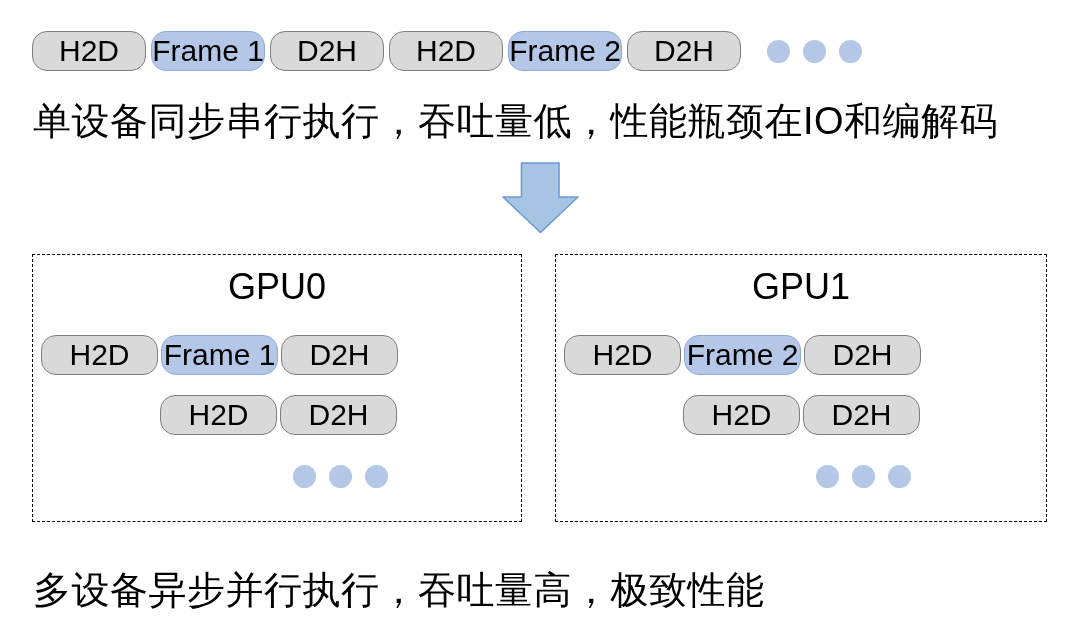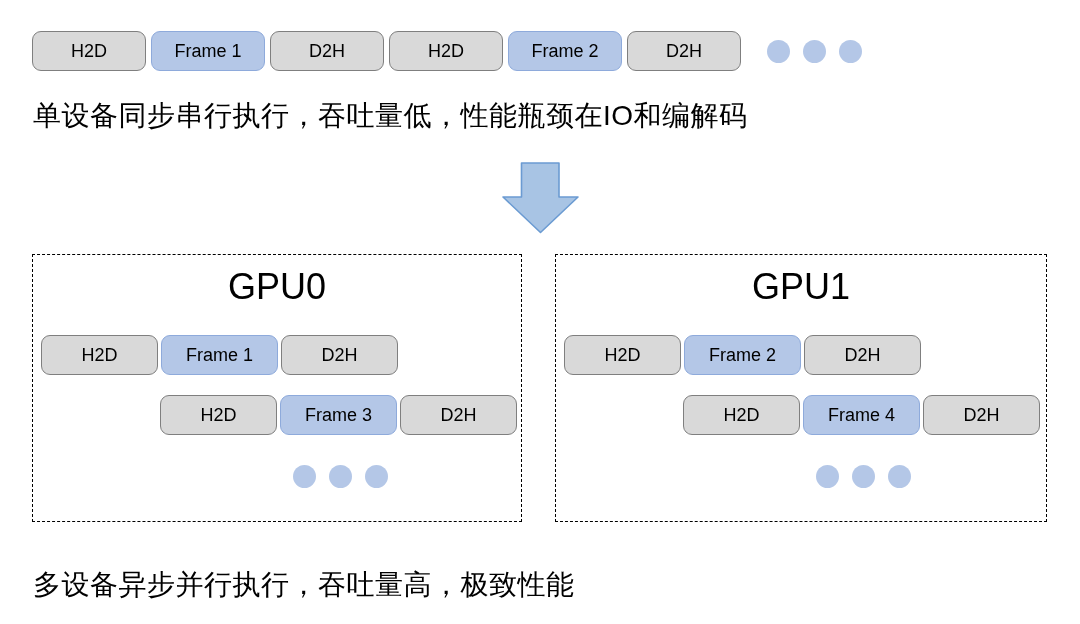--- a/index.html
+++ b/index.html
@@ -10,25 +10,25 @@
     background: #ffffff;
     font-family: "Liberation Sans", "DejaVu Sans", sans-serif;
     color: var(--text-color, #000000);
     overflow: hidden;
   }
 
   
   .block {
     box-sizing: border-box;
     height: 40px;
-    border-radius: 9px;
+    border-radius: 15px;
     display: flex;
     align-items: center;
     justify-content: center;
-    font-size: 18px;
+    font-size: 30px;
     line-height: 1;
     white-space: nowrap;
   }
   .block.gray {
     background: var(--gray-fill, #d9d9d9);
     border: 1.6px solid var(--gray-border, #7f7f7f);
   }
   .block.blue {
     background: var(--blue-fill, #b4c7e7);
     border: 1.6px solid var(--blue-border, #8eaadb);
@@ -50,21 +50,21 @@
     width: 23px;
     height: 23px;
     border-radius: 50%;
     background: var(--dot-color, #b4c7e7);
   }
   .top-pipeline .dots { margin-left: 21px; }
 
   .caption {
     position: absolute;
     left: 33px;
-    font-size: 28px;
+    font-size: 38px;
     line-height: 1.2;
     letter-spacing: 0.5px;
   }
   .caption-serial { top: 99px; }
   .caption-parallel { top: 568px; }
 
   .down-arrow { position: absolute; left: 502px; top: 162px; }
   .down-arrow polygon {
     fill: var(--arrow-fill, #a8c4e4);
     stroke: var(--arrow-border, #6b9bd2);
@@ -126,40 +126,38 @@
 
   <div class="gpu-panel gpu0">
     <div class="gpu-title">GPU0</div>
     <div class="row row1">
       <div class="block gray">H2D</div>
       <div class="block blue">Frame 1</div>
       <div class="block gray">D2H</div>
     </div>
     <div class="row row2">
       <div class="block gray">H2D</div>
-      <div class="block blue">Frame 3</div>
       <div class="block gray">D2H</div>
     </div>
     <div class="dots">
       <span class="dot"></span>
       <span class="dot"></span>
       <span class="dot"></span>
     </div>
   </div>
 
   <div class="gpu-panel gpu1">
     <div class="gpu-title">GPU1</div>
     <div class="row row1">
       <div class="block gray">H2D</div>
       <div class="block blue">Frame 2</div>
       <div class="block gray">D2H</div>
     </div>
     <div class="row row2">
       <div class="block gray">H2D</div>
-      <div class="block blue">Frame 4</div>
       <div class="block gray">D2H</div>
     </div>
     <div class="dots">
       <span class="dot"></span>
       <span class="dot"></span>
       <span class="dot"></span>
     </div>
   </div>
 
   <div class="caption caption-parallel">多设备异步并行执行，吞吐量高，极致性能</div>

